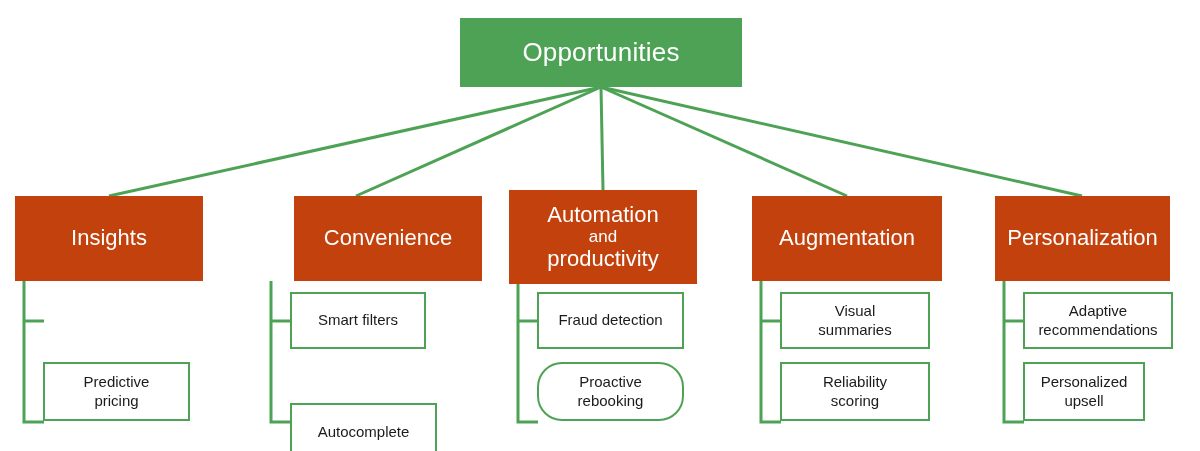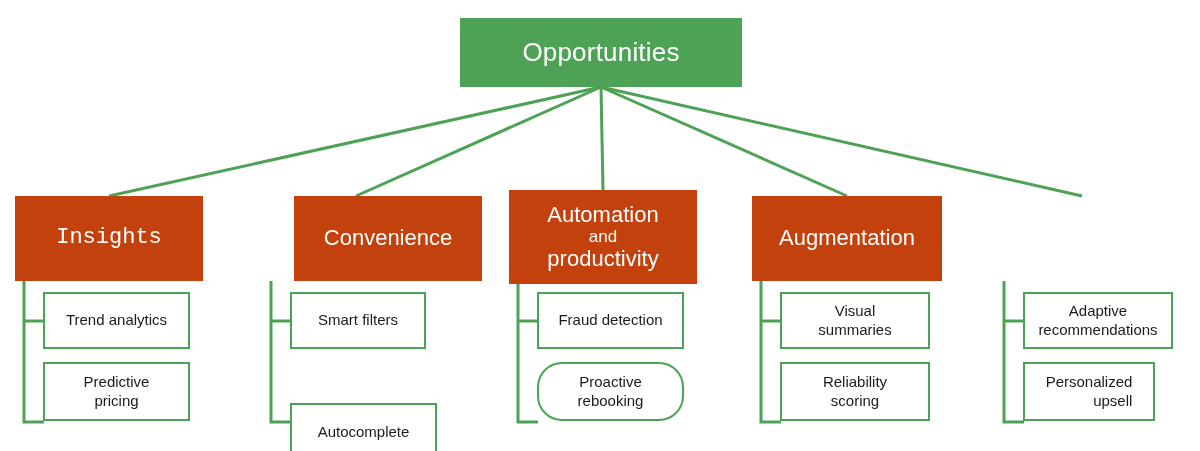--- a/index.html
+++ b/index.html
@@ -75,25 +75,22 @@
 
       <path d="M1004,281 L1004,422 L1024,422"></path>
       <path d="M1004,321 L1024,321"></path>
     </g>
   </svg>
 
   <div class="node root-node" style="left:460px;top:18px;width:282px;height:69px;">
     <span>Opportunities</span>
   </div>
 
-  <div class="node cat-node" style="left:15px;top:196px;width:188px;height:85px;font-family:Liberation Mono, monospace;">
+  <div class="node cat-node" style="left:15px;top:196px;width:188px;height:85px;">
     <span>Insights</span>
-  </div>
-  <div class="node leaf-node" style="left:43px;top:292px;width:147px;height:57px;">
-    <span>Trend analytics</span>
   </div>
   <div class="node leaf-node" style="left:43px;top:362px;width:147px;height:59px;">
     <span>
       <span>Predictive</span>
       <span>pricing</span>
     </span>
   </div>
 
   <div class="node cat-node" style="left:262px;top:196px;width:188px;height:85px;margin-left:32px;">
     <span>Convenience</span>
@@ -129,26 +126,29 @@
       <span>summaries</span>
     </span>
   </div>
   <div class="node leaf-node" style="left:780px;top:362px;width:150px;height:59px;">
     <span>
       <span>Reliability</span>
       <span>scoring</span>
     </span>
   </div>
 
+  <div class="node cat-node" style="left:995px;top:196px;width:175px;height:85px;">
+    <span>Personalization</span>
+  </div>
   <div class="node leaf-node" style="left:1023px;top:292px;width:150px;height:57px;">
     <span>
       <span>Adaptive</span>
       <span>recommendations</span>
     </span>
   </div>
-  <div class="node leaf-node" style="left:1023px;top:362px;width:132px;height:59px;text-align:right;">
+  <div class="node leaf-node" style="left:1023px;top:362px;width:122px;height:59px;">
     <span>
       <span>Personalized</span>
       <span>upsell</span>
     </span>
   </div>
 
 </div>
 
 </body></html>

